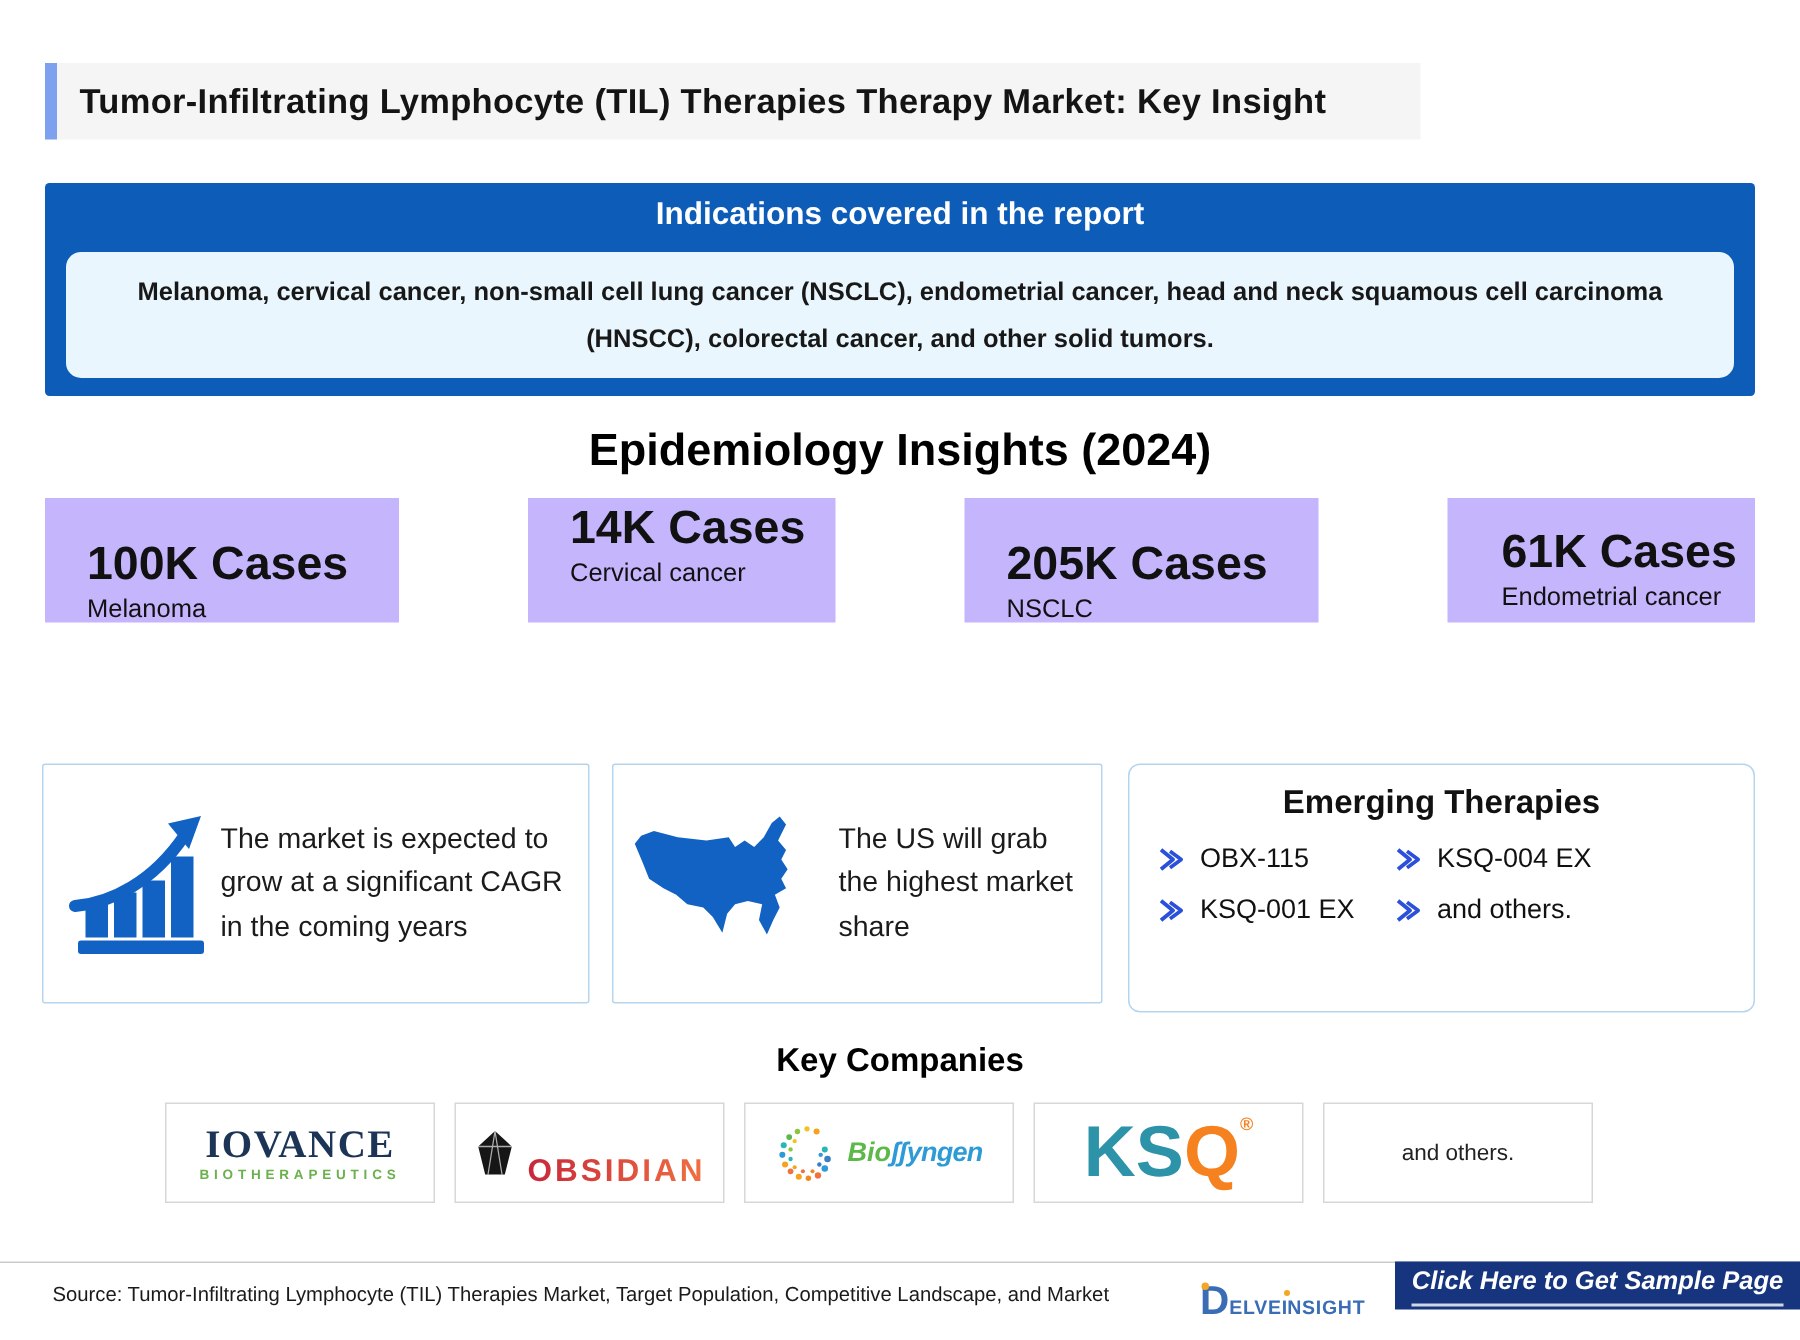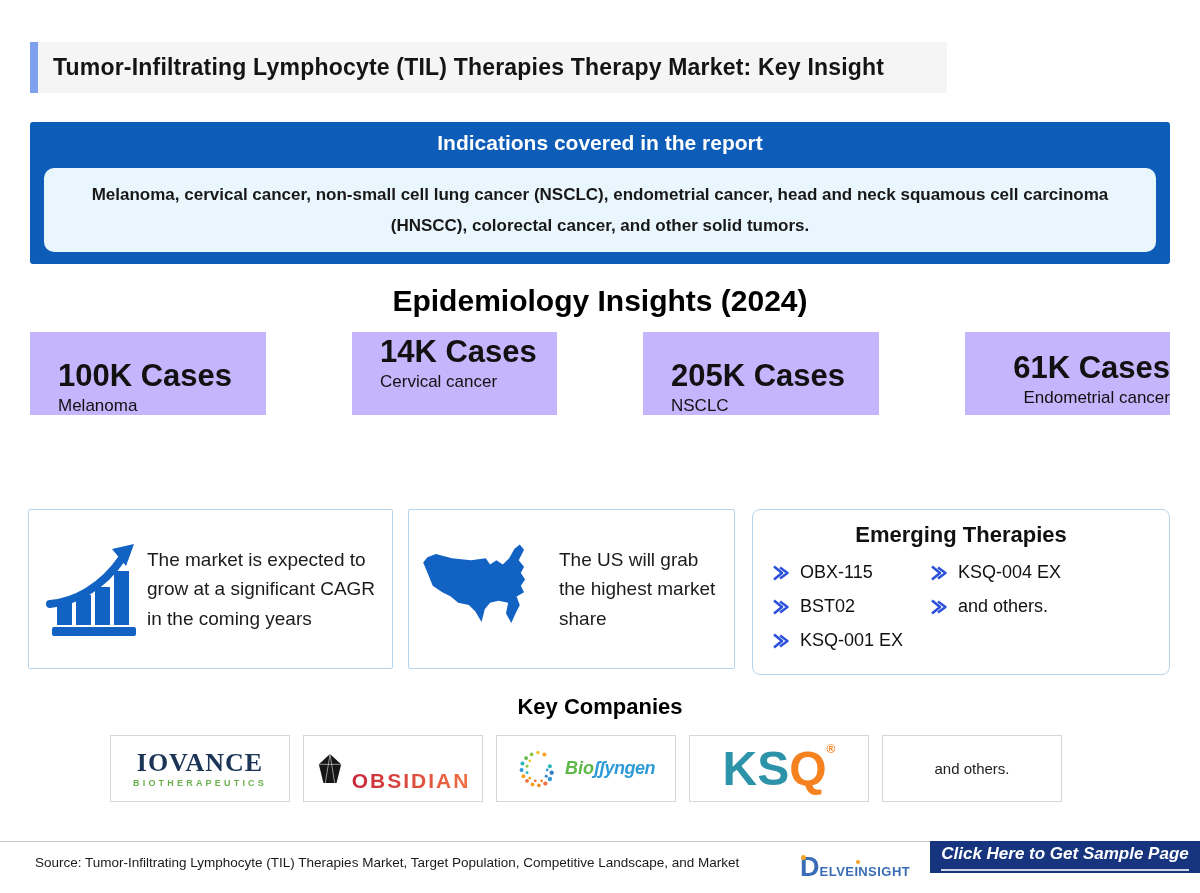--- a/index.html
+++ b/index.html
@@ -23,21 +23,21 @@
   
   .epi-title { position:absolute; top:284px; left:0; width:100%; text-align:center;
     font-size:30px; font-weight:bold; color:#000; }
   .epi-cards { position:absolute; top:332px; left:30px; width:1140px; height:108px;
     display:flex; justify-content:space-between; }
   .epi-card { background:#c4b5fd; height:83px; padding:26px 0 0 28px; }
   .epi-card.w1 { width:236px; } .epi-card.w2 { width:205px; }
   .epi-card .value { font-size:31px; font-weight:bold; color:#111; line-height:1.15; }
   .epi-card .label { font-size:17px; color:#111; margin-top:2px; }
   .epi-card.c2 { padding-top:2px; }
-  .epi-card.c4 { padding-top:18px; padding-left:24px;text-align:right; }
+  .epi-card.c4 { padding-top:18px; padding-left:36px; }
 
   
   .ibox { position:absolute; border:1px solid #b5d5ee; background:#fff; border-radius:2px;
     display:flex; align-items:center; }
   .ibox1 { left:28px; top:509px; width:365px; height:160px; }
   .ibox2 { left:408px; top:509px; width:327px; height:160px; }
   .ibox .icon-wrap { flex:none; display:flex; align-items:center; justify-content:center; }
   .ibox1 .icon-wrap { width:118px; padding-left:16px; }
   .ibox2 .icon-wrap { width:150px; padding-left:10px; }
   .ibox p { font-size:19px; color:#1b1b1b; line-height:1.55; padding-right:10px; }
@@ -161,27 +161,20 @@
   <div class="ebox">
     <h2>Emerging Therapies</h2>
     <div class="cols">
       <div class="col col-l">
         <div class="item">
           <svg width="20" height="20" viewBox="0 0 20 20">
             <path d="M3,3.5 L11,10 L3,16.5" fill="none" stroke="#2b50d9" stroke-width="2.6" stroke-linejoin="round"></path>
             <path d="M9,4.5 L16.5,10 L9,15.5" fill="none" stroke="#2b50d9" stroke-width="2.4" stroke-linejoin="round"></path>
           </svg>
           <span>OBX-115</span>
-        </div>
-        <div class="item">
-          <svg width="20" height="20" viewBox="0 0 20 20">
-            <path d="M3,3.5 L11,10 L3,16.5" fill="none" stroke="#2b50d9" stroke-width="2.6" stroke-linejoin="round"></path>
-            <path d="M9,4.5 L16.5,10 L9,15.5" fill="none" stroke="#2b50d9" stroke-width="2.4" stroke-linejoin="round"></path>
-          </svg>
-          <span>BST02</span>
         </div>
         <div class="item">
           <svg width="20" height="20" viewBox="0 0 20 20">
             <path d="M3,3.5 L11,10 L3,16.5" fill="none" stroke="#2b50d9" stroke-width="2.6" stroke-linejoin="round"></path>
             <path d="M9,4.5 L16.5,10 L9,15.5" fill="none" stroke="#2b50d9" stroke-width="2.4" stroke-linejoin="round"></path>
           </svg>
           <span>KSQ-001 EX</span>
         </div>
       </div>
       <div class="col">

